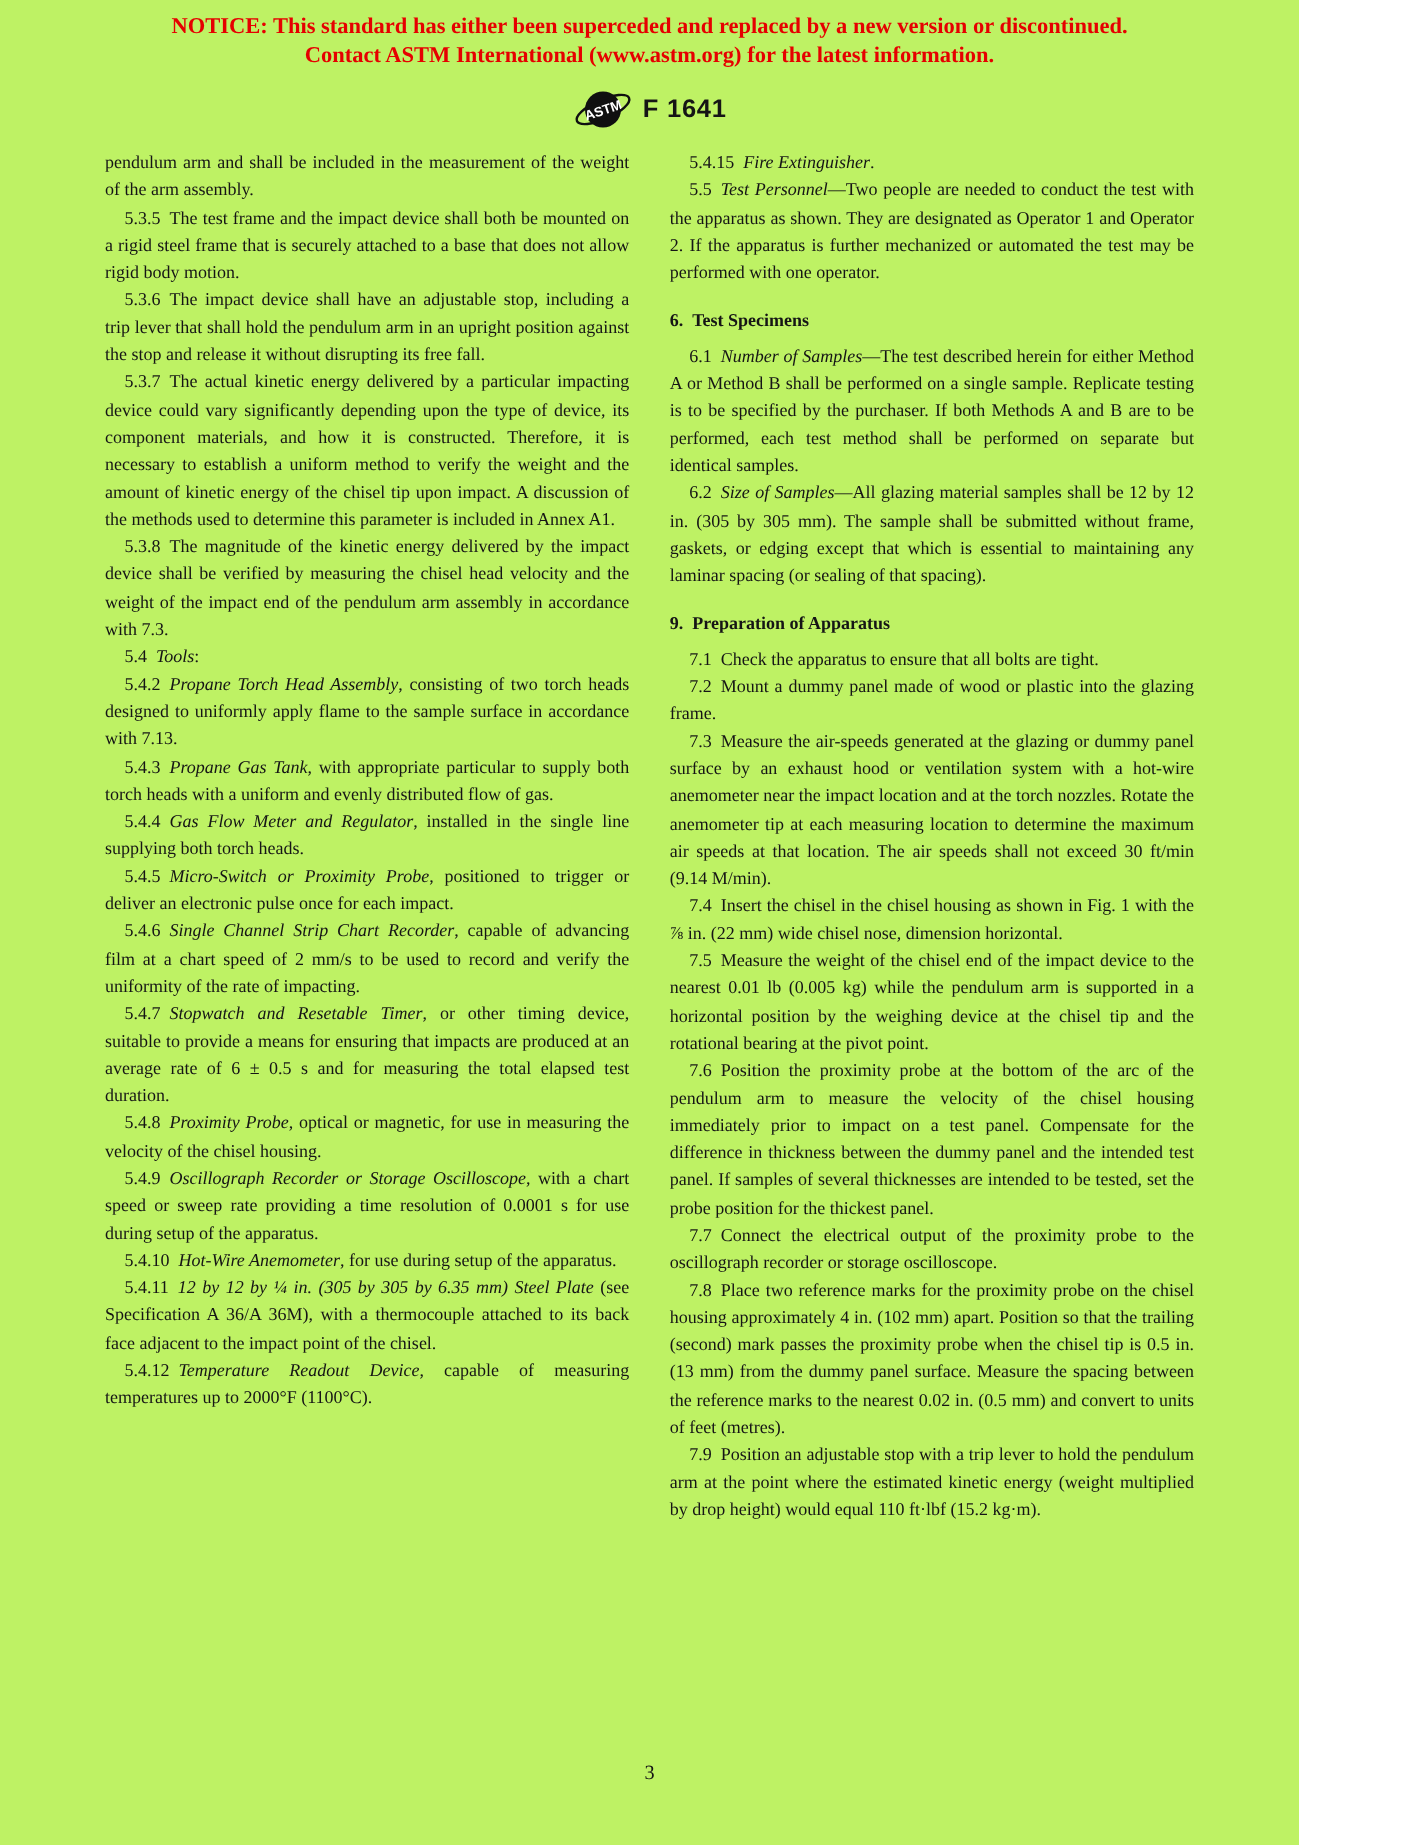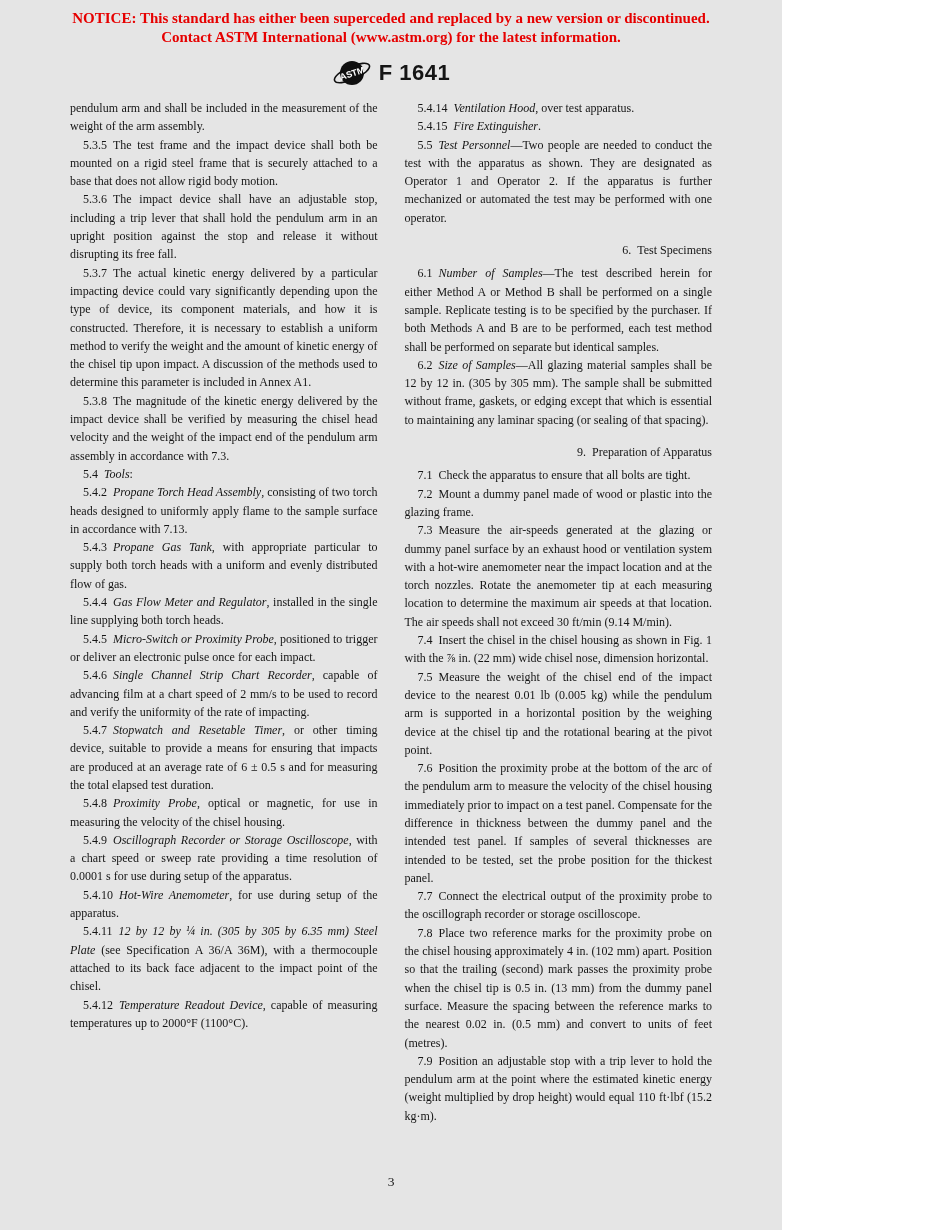--- a/index.html
+++ b/index.html
@@ -1,20 +1,20 @@
 <!DOCTYPE html>
 <html style="--accent: #e60000;"><head>
 <meta charset="utf-8">
 <style>
   html, body { margin: 0; padding: 0; background: #ffffff; }
   .page {
     position: relative;
-    width: 782px;
+    width: 866px;
     height: 1230px;
-    background: #e5e5e5;
+    background: #bef264;
     font-family: "Liberation Serif", serif;
     color: #151515;
     overflow: hidden;
   }
   .notice {
     padding-top: 9px;
     text-align: center;
     font-weight: bold;
     font-size: 15px;
     line-height: 19px;
@@ -25,41 +25,41 @@
     display: flex;
     justify-content: center;
     align-items: center;
     gap: 7px;
     height: 38px;
   }
   .logo { display: inline-flex; align-items: center; }
   .docnum {
     font-family: "Liberation Sans", sans-serif;
     font-weight: bold;
-    font-size: 22px;
+    font-size: 17px;
     letter-spacing: 0.5px;
   }
   .content {
     margin-top: 7px;
     padding: 0 70px;
     display: flex;
     gap: 27px;
   }
   .col {
     width: 391px;
     font-size: 12px;
     line-height: 18.3px;
     text-align: justify;
   }
   .para { margin: 0; text-indent: 13px; }
   .para.noindent { text-indent: 0; }
   .para.heading {
-    font-weight: normal;
+    font-weight: bold;
     text-indent: 0;
-    text-align: right;
+    text-align: left;
     margin-top: 14px;
     margin-bottom: 5px;
   }
   .it { font-style: italic; }
   .footer {
     position: absolute;
     bottom: 40px;
     left: 0;
     right: 0;
     text-align: center;
@@ -101,21 +101,20 @@
         <p class="para"><span>5.4.5 </span><span class="it">Micro-Switch or Proximity Probe</span><span>, positioned to trigger or deliver an electronic pulse once for each impact.</span></p>
         <p class="para"><span>5.4.6 </span><span class="it">Single Channel Strip Chart Recorder</span><span>, capable of advancing film at a chart speed of 2 mm/s to be used to record and verify the uniformity of the rate of impacting.</span></p>
         <p class="para"><span>5.4.7 </span><span class="it">Stopwatch and Resetable Timer</span><span>, or other timing device, suitable to provide a means for ensuring that impacts are produced at an average rate of 6 ± 0.5 s and for measuring the total elapsed test duration.</span></p>
         <p class="para"><span>5.4.8 </span><span class="it">Proximity Probe</span><span>, optical or magnetic, for use in measuring the velocity of the chisel housing.</span></p>
         <p class="para"><span>5.4.9 </span><span class="it">Oscillograph Recorder or Storage Oscilloscope</span><span>, with a chart speed or sweep rate providing a time resolution of 0.0001 s for use during setup of the apparatus.</span></p>
         <p class="para"><span>5.4.10 </span><span class="it">Hot-Wire Anemometer</span><span>, for use during setup of the apparatus.</span></p>
         <p class="para"><span>5.4.11 </span><span class="it">12 by 12 by ¼ in. (305 by 305 by 6.35 mm) Steel Plate</span><span> (see Specification A 36/A 36M), with a thermocouple attached to its back face adjacent to the impact point of the chisel.</span></p>
         <p class="para"><span>5.4.12 </span><span class="it">Temperature Readout Device</span><span>, capable of measuring temperatures up to 2000°F (1100°C).</span></p>
       </div>
     <div class="col">
-        <p class="para"><span>5.4.14 </span><span class="it">Ventilation Hood</span><span>, over test apparatus.</span></p>
         <p class="para"><span>5.4.15 </span><span class="it">Fire Extinguisher</span><span>.</span></p>
         <p class="para"><span>5.5 </span><span class="it">Test Personnel</span><span>—Two people are needed to conduct the test with the apparatus as shown. They are designated as Operator 1 and Operator 2. If the apparatus is further mechanized or automated the test may be performed with one operator.</span></p>
         <p class="para heading"><span>6. Test Specimens</span></p>
         <p class="para"><span>6.1 </span><span class="it">Number of Samples</span><span>—The test described herein for either Method A or Method B shall be performed on a single sample. Replicate testing is to be specified by the purchaser. If both Methods A and B are to be performed, each test method shall be performed on separate but identical samples.</span></p>
         <p class="para"><span>6.2 </span><span class="it">Size of Samples</span><span>—All glazing material samples shall be 12 by 12 in. (305 by 305 mm). The sample shall be submitted without frame, gaskets, or edging except that which is essential to maintaining any laminar spacing (or sealing of that spacing).</span></p>
         <p class="para heading"><span>9. Preparation of Apparatus</span></p>
         <p class="para"><span>7.1 Check the apparatus to ensure that all bolts are tight.</span></p>
         <p class="para"><span>7.2 Mount a dummy panel made of wood or plastic into the glazing frame.</span></p>
         <p class="para"><span>7.3 Measure the air-speeds generated at the glazing or dummy panel surface by an exhaust hood or ventilation system with a hot-wire anemometer near the impact location and at the torch nozzles. Rotate the anemometer tip at each measuring location to determine the maximum air speeds at that location. The air speeds shall not exceed 30 ft/min (9.14 M/min).</span></p>
         <p class="para"><span>7.4 Insert the chisel in the chisel housing as shown in Fig. 1 with the ⅞ in. (22 mm) wide chisel nose, dimension horizontal.</span></p>

